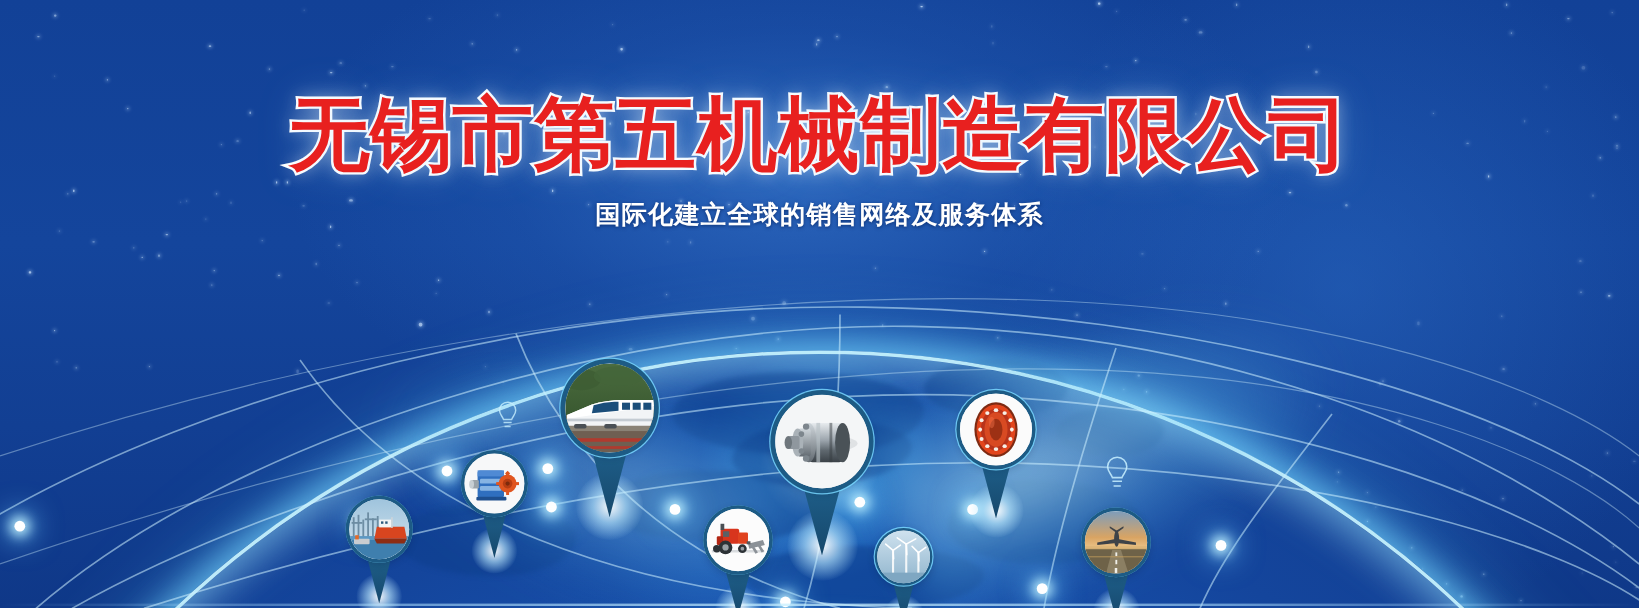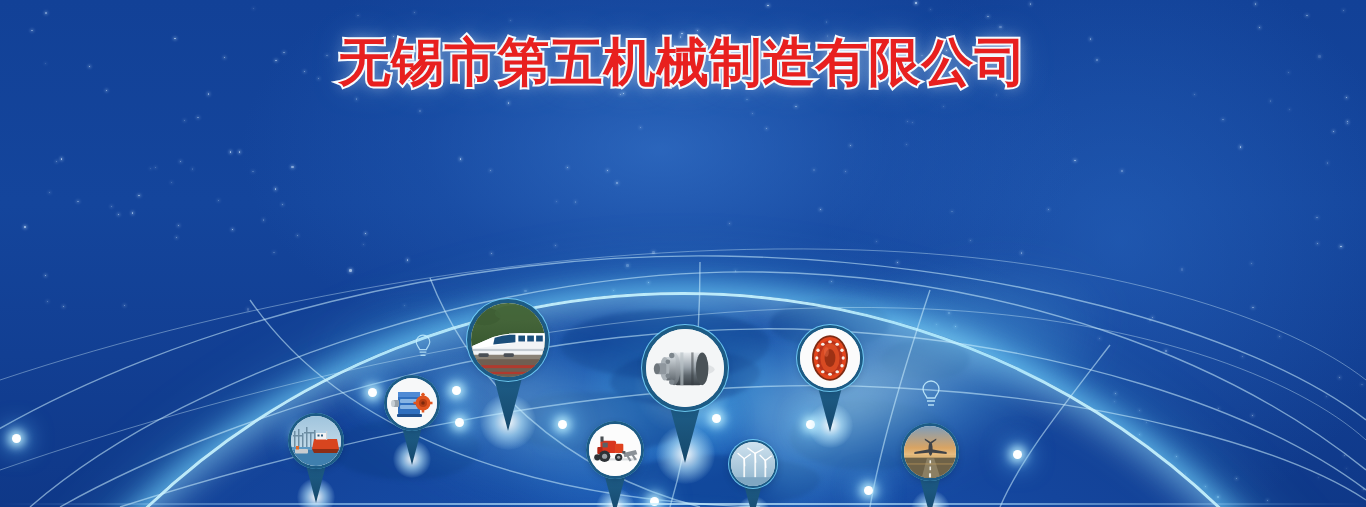--- a/index.html
+++ b/index.html
@@ -105,22 +105,22 @@
     position:absolute; border-radius:50%;
     background:radial-gradient(circle, rgba(255,255,255,0.95) 0%, rgba(190,235,255,0.6) 35%, rgba(120,200,255,0) 72%);
     z-index:0;
   }
   .pin .art{ position:absolute; left:0; top:0; width:100%; height:100%; }
 
   
   .textblock{ position:absolute; left:0; top:0; width:1366px; text-align:center; z-index:20; }
 
   .title{
-    margin-top:34px;
-    font-size:52px;
+    margin-top:76px;
+    font-size:67px;
     line-height:1.08;
     font-weight:bold;
     letter-spacing:1px;
     color:#e8201f;
     -webkit-text-stroke:4px #ffffff;
     paint-order:stroke fill;
     text-shadow:0 0 14px rgba(255,255,255,0.55), 0 0 32px rgba(140,210,255,0.45);
   }
   .subtitle{
     margin-top:13px;
@@ -662,15 +662,16 @@
           <rect x="31" y="49" width="7" height="3" rx="1.5"></rect>
           <rect x="64" y="49" width="7" height="3" rx="1.5"></rect>
         </g>
       </svg></div>
         </div>
       </div>
     </div>
 
   <div class="textblock">
     <div class="title">无锡市第五机械制造有限公司</div>
+    <div class="tagline">国际化建立全球的销售网络及服务体系</div>
   </div>
 
 </div>
 
 </body></html>

